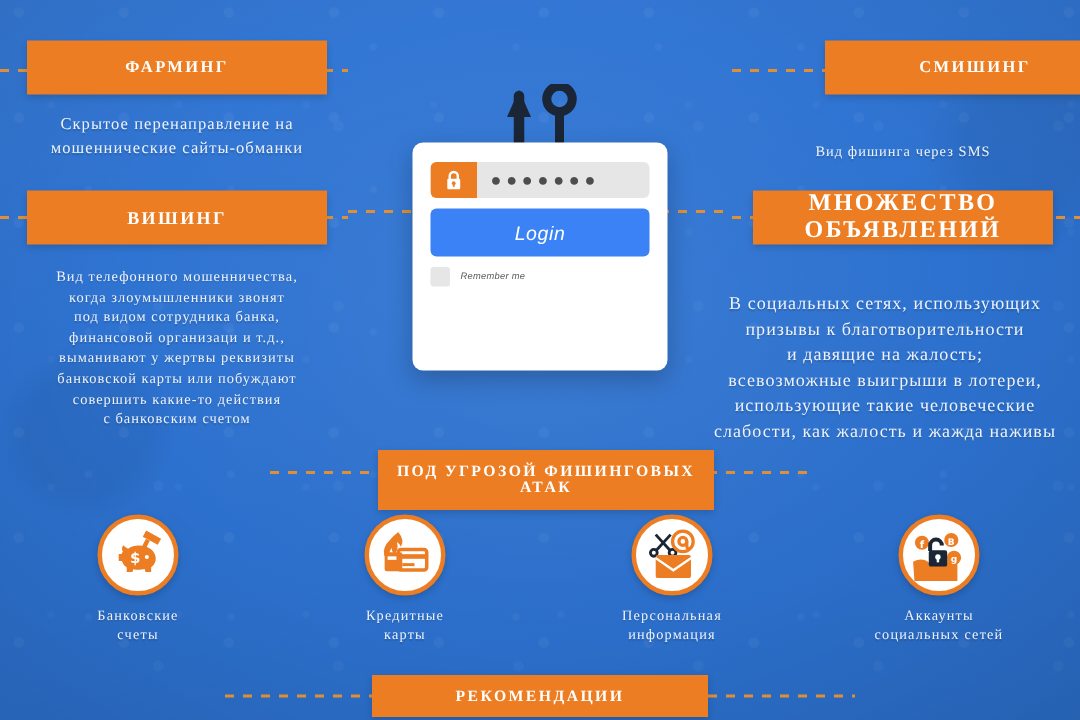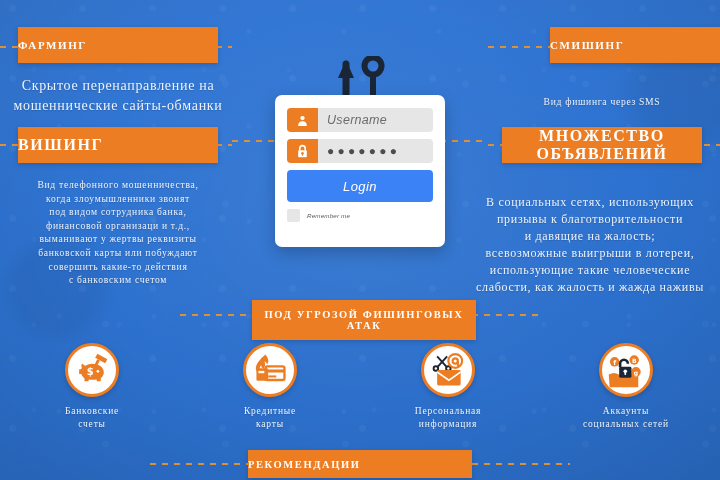--- a/index.html
+++ b/index.html
@@ -48,20 +48,21 @@
     opacity: .95;
   }
 
   
   .banner {
     position: absolute;
     background: #ed7d23;
     color: #ffffff;
     display: flex;
     align-items: center;
+    justify-content: center;
     text-align: center;
     letter-spacing: 1.6px;
     font-weight: bold;
     box-shadow: 0 2px 5px rgba(0,0,0,.16);
   }
 
   
   .blurb {
     position: absolute;
     color: #eef3fb;
@@ -196,24 +197,24 @@
 <div class="dash-line" style="left:232px; top:140px; width:48px;"></div>
 <div class="dash-line" style="left:440px; top:140px; width:48px;"></div>
 <div class="dash-line" style="left:180px; top:314px; width:68px;"></div>
 <div class="dash-line" style="left:472px; top:314px; width:68px;"></div>
 <div class="dash-line" style="left:150px; top:463px; width:98px;"></div>
 <div class="dash-line" style="left:472px; top:463px; width:98px;"></div>
 
 <div class="banner" style="left:18px; top:27px; width:200px; height:36px; font-size:11px;">
   <span>ФАРМИНГ</span>
 </div>
-<div class="blurb" style="left:10px; top:76px; width:216px; font-size:14px; white-space:pre-line;">Скрытое перенаправление на
+<div class="blurb" style="left:10px; top:76px; width:216px; font-size:11px; white-space:pre-line;">Скрытое перенаправление на
 мошеннические сайты-обманки</div>
 
-<div class="banner" style="left:18px; top:127px; width:200px; height:36px; font-size:16px;">
+<div class="banner" style="left:18px; top:127px; width:200px; height:36px; font-size:12px;">
   <span>ВИШИНГ</span>
 </div>
 <div class="blurb" style="left:4px; top:178px; width:228px; font-size:9.6px; white-space:pre-line;">Вид телефонного мошенничества,
 когда злоумышленники звонят
 под видом сотрудника банка,
 финансовой организаци и т.д.,
 выманивают у жертвы реквизиты
 банковской карты или побуждают
 совершить какие-то действия
 с банковским счетом</div>
@@ -236,29 +237,20 @@
 <svg id="hook" width="84" height="62" viewBox="0 0 84 62">
   <circle cx="60" cy="56" r="13" fill="#1f62b8"></circle>
   <circle cx="55" cy="10" r="8.5" fill="none" stroke="#1a2535" stroke-width="6"></circle>
   <line x1="55" y1="18" x2="55" y2="46" stroke="#1a2535" stroke-width="6" stroke-linecap="butt"></line>
   <path d="M 28 8 L 28 42 Q 28 60 46 60 Q 60 60 60 48" fill="none" stroke="#1a2535" stroke-width="7" stroke-linecap="round"></path>
   <path d="M 28 4 L 20 22 L 36 22 Z" fill="#1a2535"></path>
 </svg>
 
 <div id="login-card">
 
-  <div class="field">
-    <span class="field-icon">
-      <svg width="13" height="13" viewBox="0 0 24 24">
-        <circle cx="12" cy="7.5" r="4" fill="#ffffff"></circle>
-        <path d="M4 22 Q4 13.5 12 13.5 Q20 13.5 20 22 Z" fill="#ffffff"></path>
-      </svg>
-    </span>
-    <span class="field-val">Username</span>
-  </div>
 
   <div class="field">
     <span class="field-icon">
       <svg width="13" height="14" viewBox="0 0 24 26">
         <path d="M7 12 V8 a5 5 0 0 1 10 0 v4" fill="none" stroke="#ffffff" stroke-width="3"></path>
         <rect x="4" y="11.5" width="16" height="13" rx="1.5" fill="#ffffff"></rect>
         <circle cx="12" cy="17" r="2.3" fill="#ed7d23"></circle>
         <rect x="10.9" y="17" width="2.2" height="4.5" fill="#ed7d23"></rect>
       </svg>
     </span>

